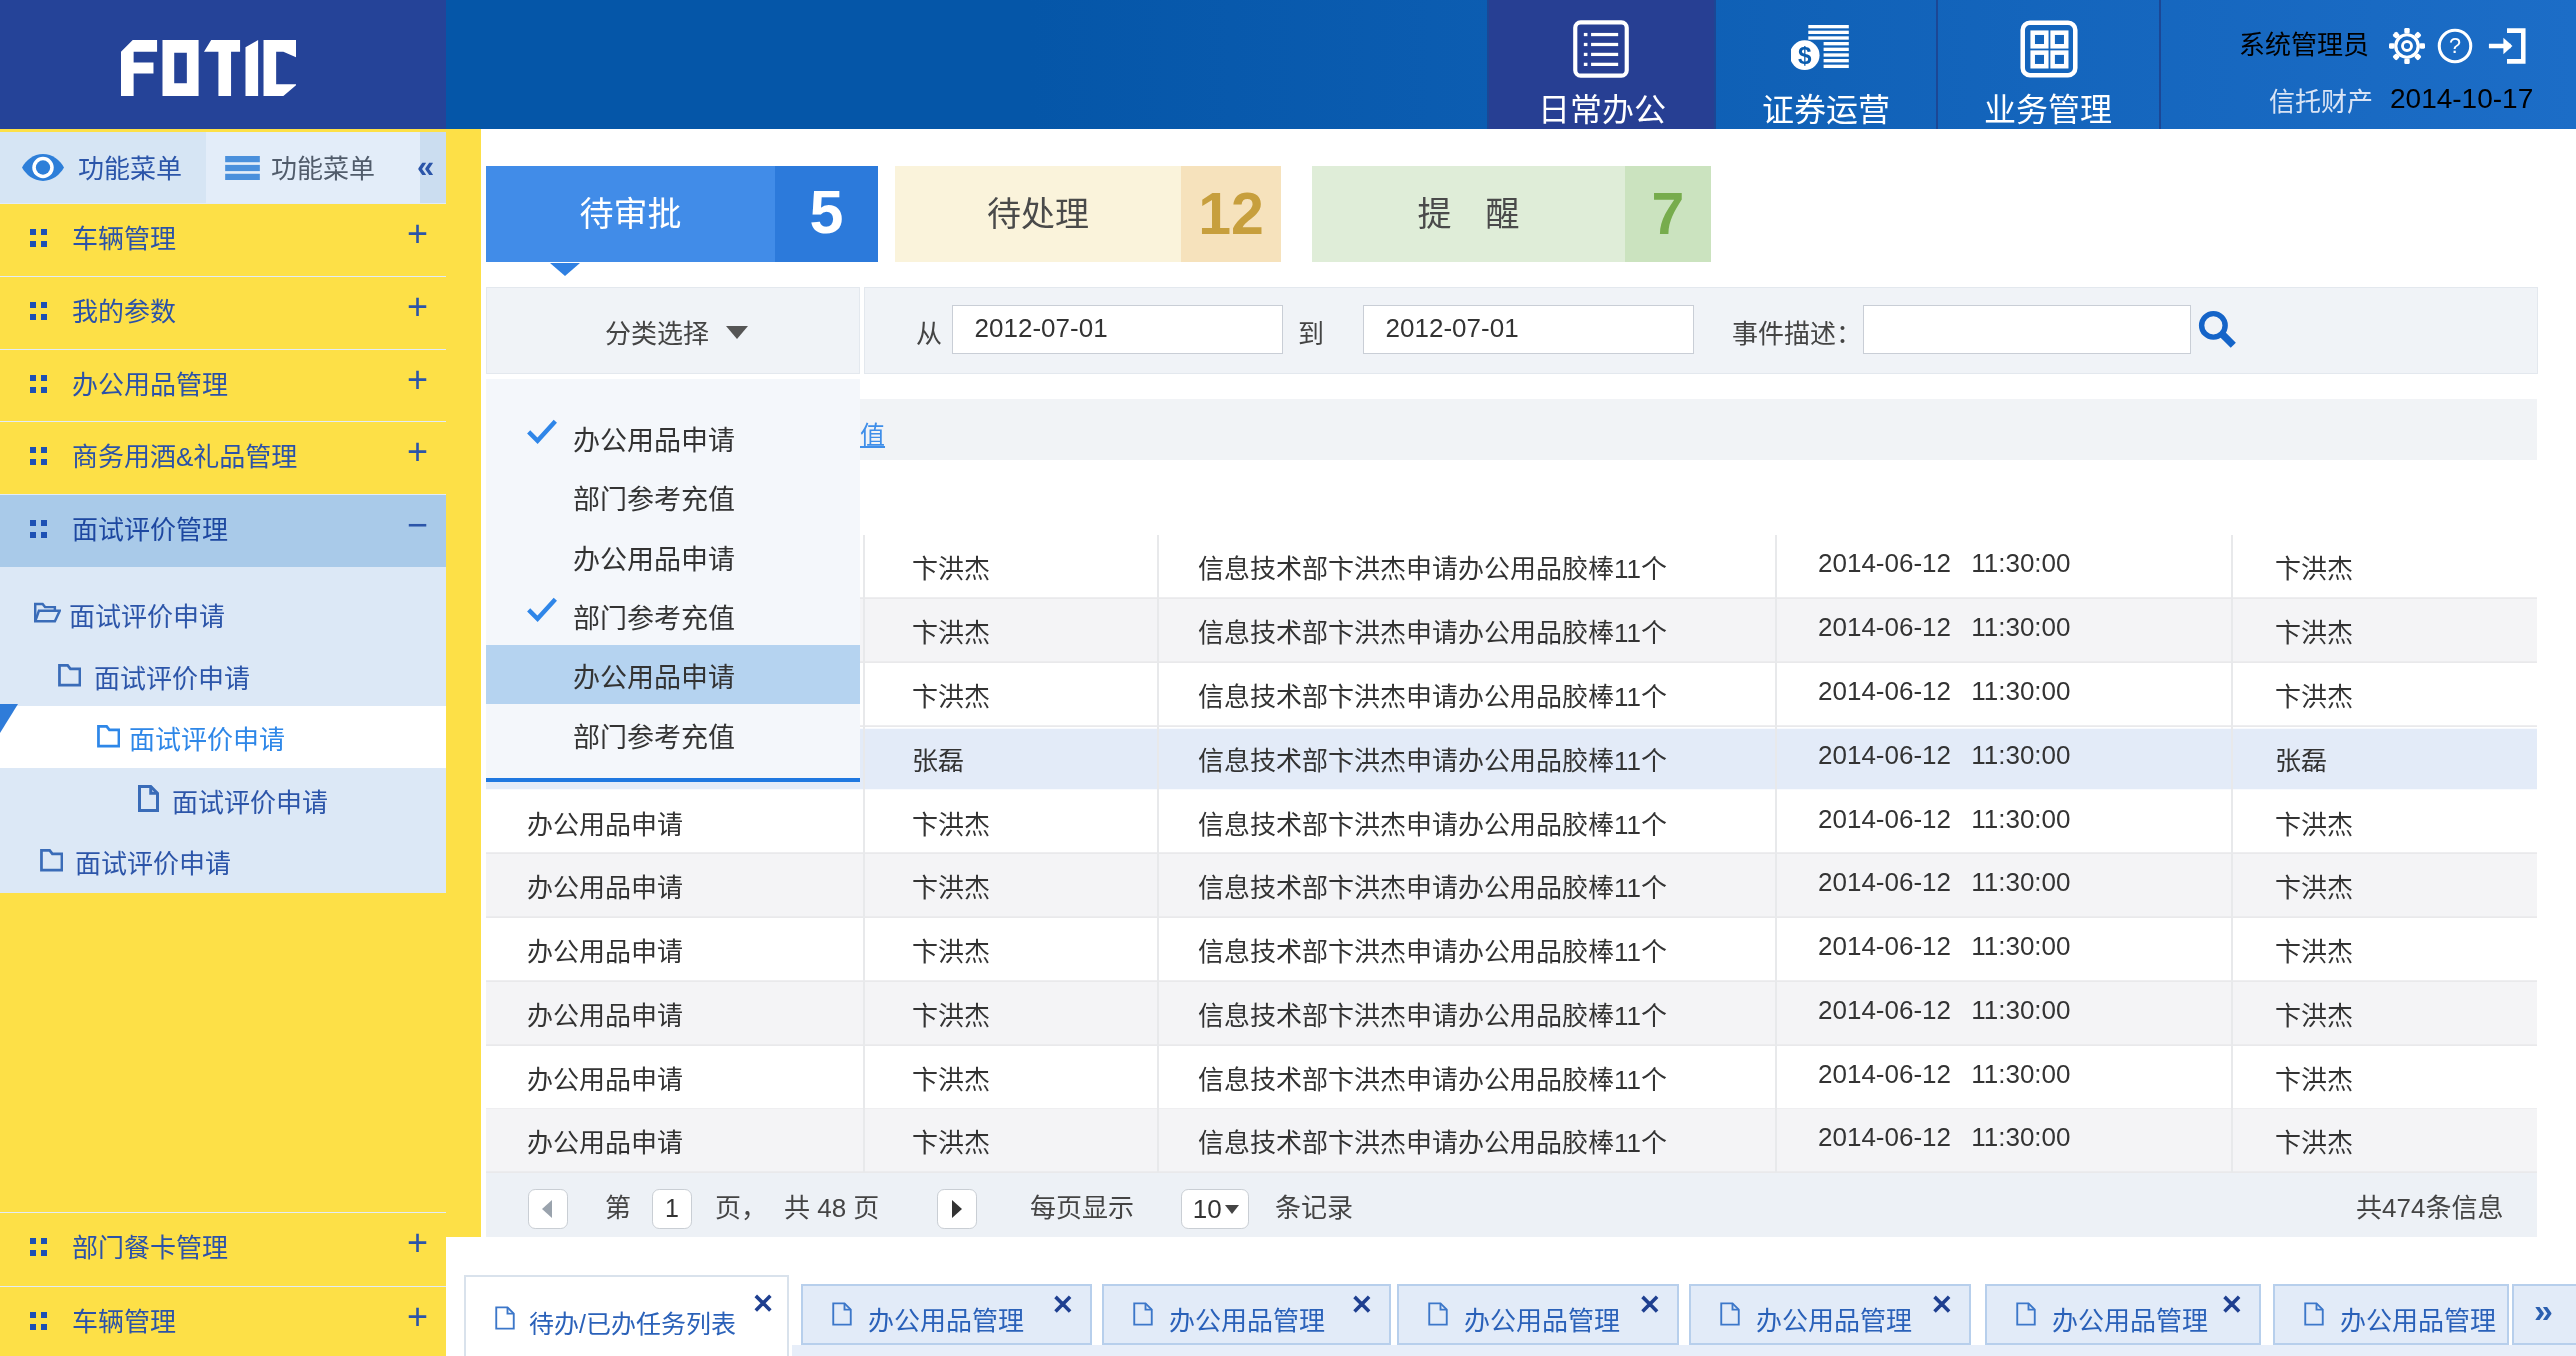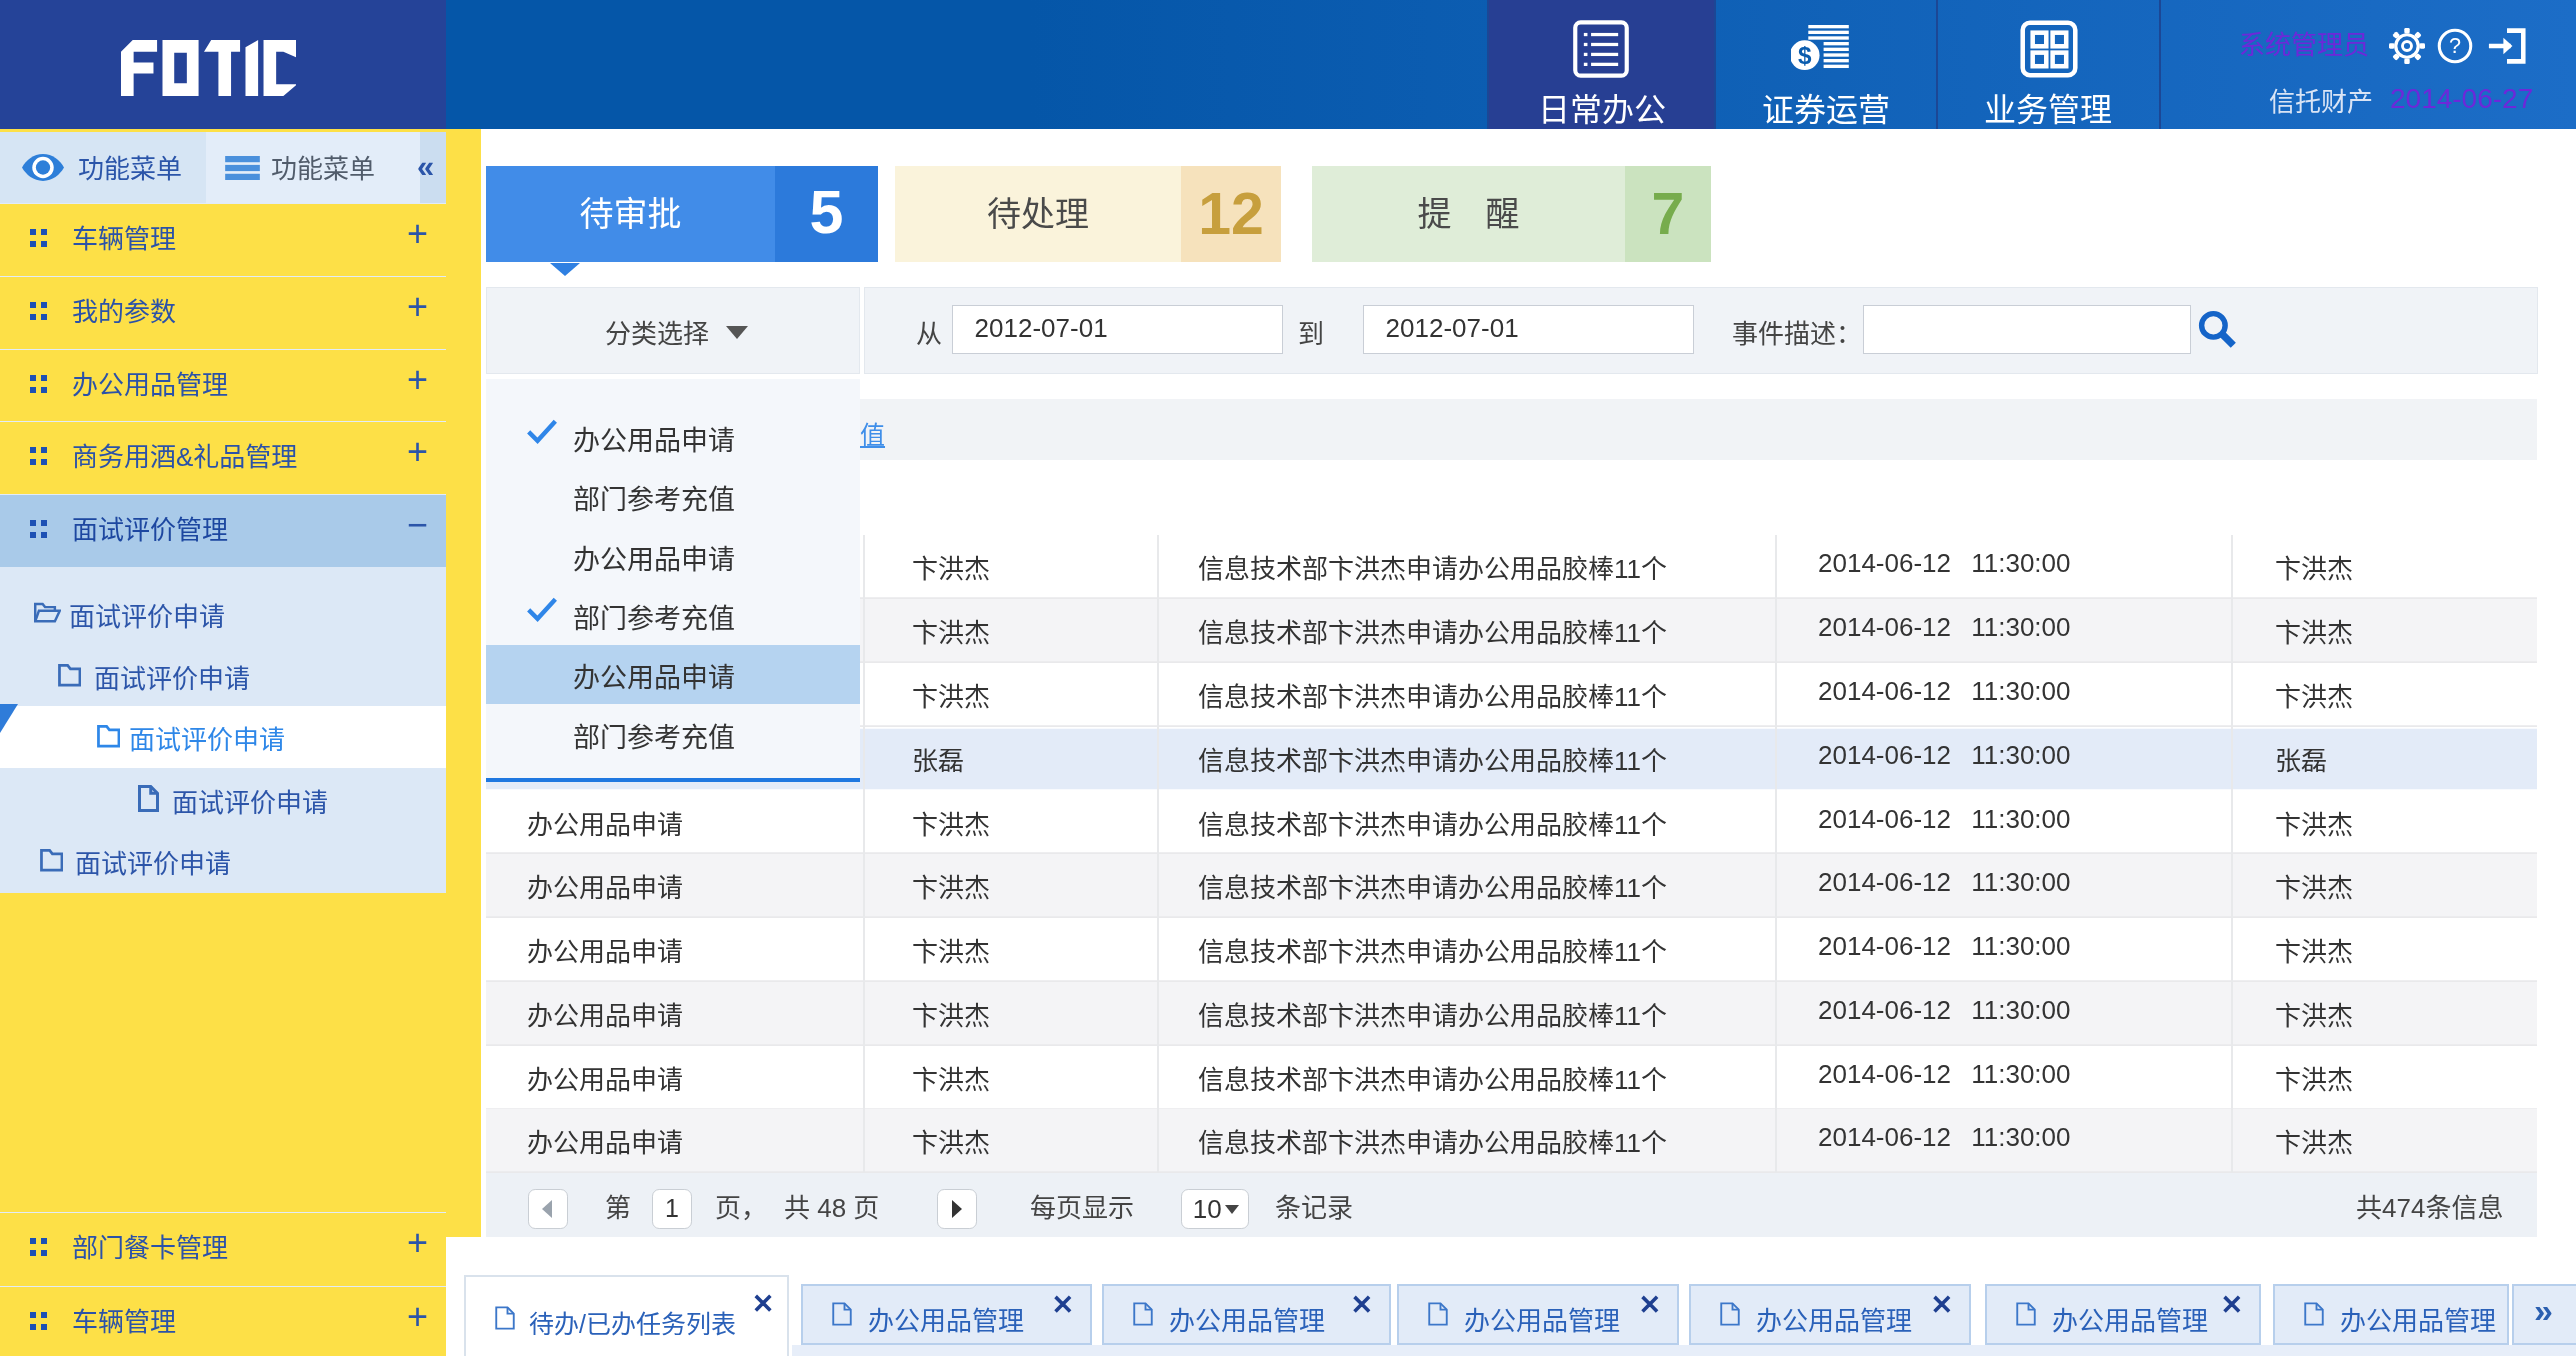--- a/index.html
+++ b/index.html
@@ -5,21 +5,21 @@
 html,body{width:2576px;height:1357px;overflow:hidden;background:#fff;
 font-family:"Liberation Sans","Noto Sans CJK SC",sans-serif;}
 #page{position:relative;width:2576px;height:1357px;overflow:hidden}
 .abs{position:absolute}
 
 #hdr{position:absolute;left:0;top:0;width:2576px;height:129px;background:linear-gradient(90deg,#0556a8 40%,#1c6dc7 100%)}
 #hdrlogo{position:absolute;left:0;top:0;width:446px;height:129px;background:#254398}
 #navact{position:absolute;left:1489px;top:0;width:225px;height:129px;background:#273f93}
 .vsep{position:absolute;top:0;width:1.8px;height:129px;background:#1c4795}
 .navlab{position:absolute;color:#fff;font-size:32px;text-align:center;width:234px}
-.hdrsm{position:absolute;color:#6d28d9;font-size:26px;white-space:nowrap}
+.hdrsm{position:absolute;color:#000000;font-size:26px;white-space:nowrap}
 
 #side{position:absolute;left:0;top:129px;width:481px;height:1228px;background:#fde047}
 .stab{position:absolute;top:2.7px;height:72px}
 .mrow{position:absolute;left:0;width:446px;height:71px;border-top:1.8px solid #e2ecf8;color:#2b52a8;font-size:26px}
 .mrow .lab{position:absolute;left:72px;top:13.5px;white-space:nowrap}
 .mrow .plus{position:absolute;right:18px;top:9px;font-size:36px;font-weight:400;color:#2b55a9}
 .dots{position:absolute;left:30px;top:25px;width:18px;height:20px}
 .dots i{position:absolute;width:6.3px;height:6.3px;background:#1d50b4}
 #submenu{position:absolute;left:0;top:438px;width:446px;height:326px;background:#dce8f6}
 .srow{position:absolute;left:0;width:446px;height:62px;color:#2c55a9;font-size:26px}
@@ -141,21 +141,21 @@
 <svg class="abs" style="left:2437px;top:28px" width="36" height="36" viewBox="0 0 40 40" fill="none" stroke="#fff">
 <circle cx="20" cy="20" r="17.5" stroke-width="3.4"></circle>
 <text x="20" y="28" font-size="24" fill="#fff" stroke="none" text-anchor="middle" font-family="Liberation Sans">?</text>
 </svg>
 <svg class="abs" style="left:2487px;top:27px" width="40" height="38" viewBox="0 0 44 42" fill="none" stroke="#fff">
 <path d="M22 4 H40 V38 H22" stroke-width="5"></path>
 <line x1="2" y1="21" x2="26" y2="21" stroke-width="5"></line>
 <path d="M18 12 L28 21 L18 30 Z" fill="#fff" stroke="none"></path>
 </svg>
 <div class="hdrsm" style="left:2269px;top:81px;color:#d9e4f5">信托财产</div>
-<div class="hdrsm" style="left:2390px;top:83px;font-size:28px">2014-06-27</div>
+<div class="hdrsm" style="left:2390px;top:83px;font-size:28px">2014-10-17</div>
 
 <div id="side">
   <div class="stab" style="left:0;width:206px;background:#d6e5f4"></div>
   <div class="stab" style="left:206px;width:214px;background:#e3edf9"></div>
   <div class="stab" style="left:420px;width:26px;background:#cbddf0"></div>
   <svg class="abs" style="left:21.6px;top:25px" width="42" height="27" viewBox="0 0 47 30">
     <path d="M23.5 0 C13 0 4.5 7 0 15 C4.5 23 13 30 23.5 30 C34 30 42.5 23 47 15 C42.5 7 34 0 23.5 0 Z" fill="#2e7fd9"></path>
     <circle cx="23.5" cy="15" r="12" fill="#fff"></circle>
         <circle cx="23.5" cy="15" r="8" fill="#2e7fd9"></circle>
   </svg>

